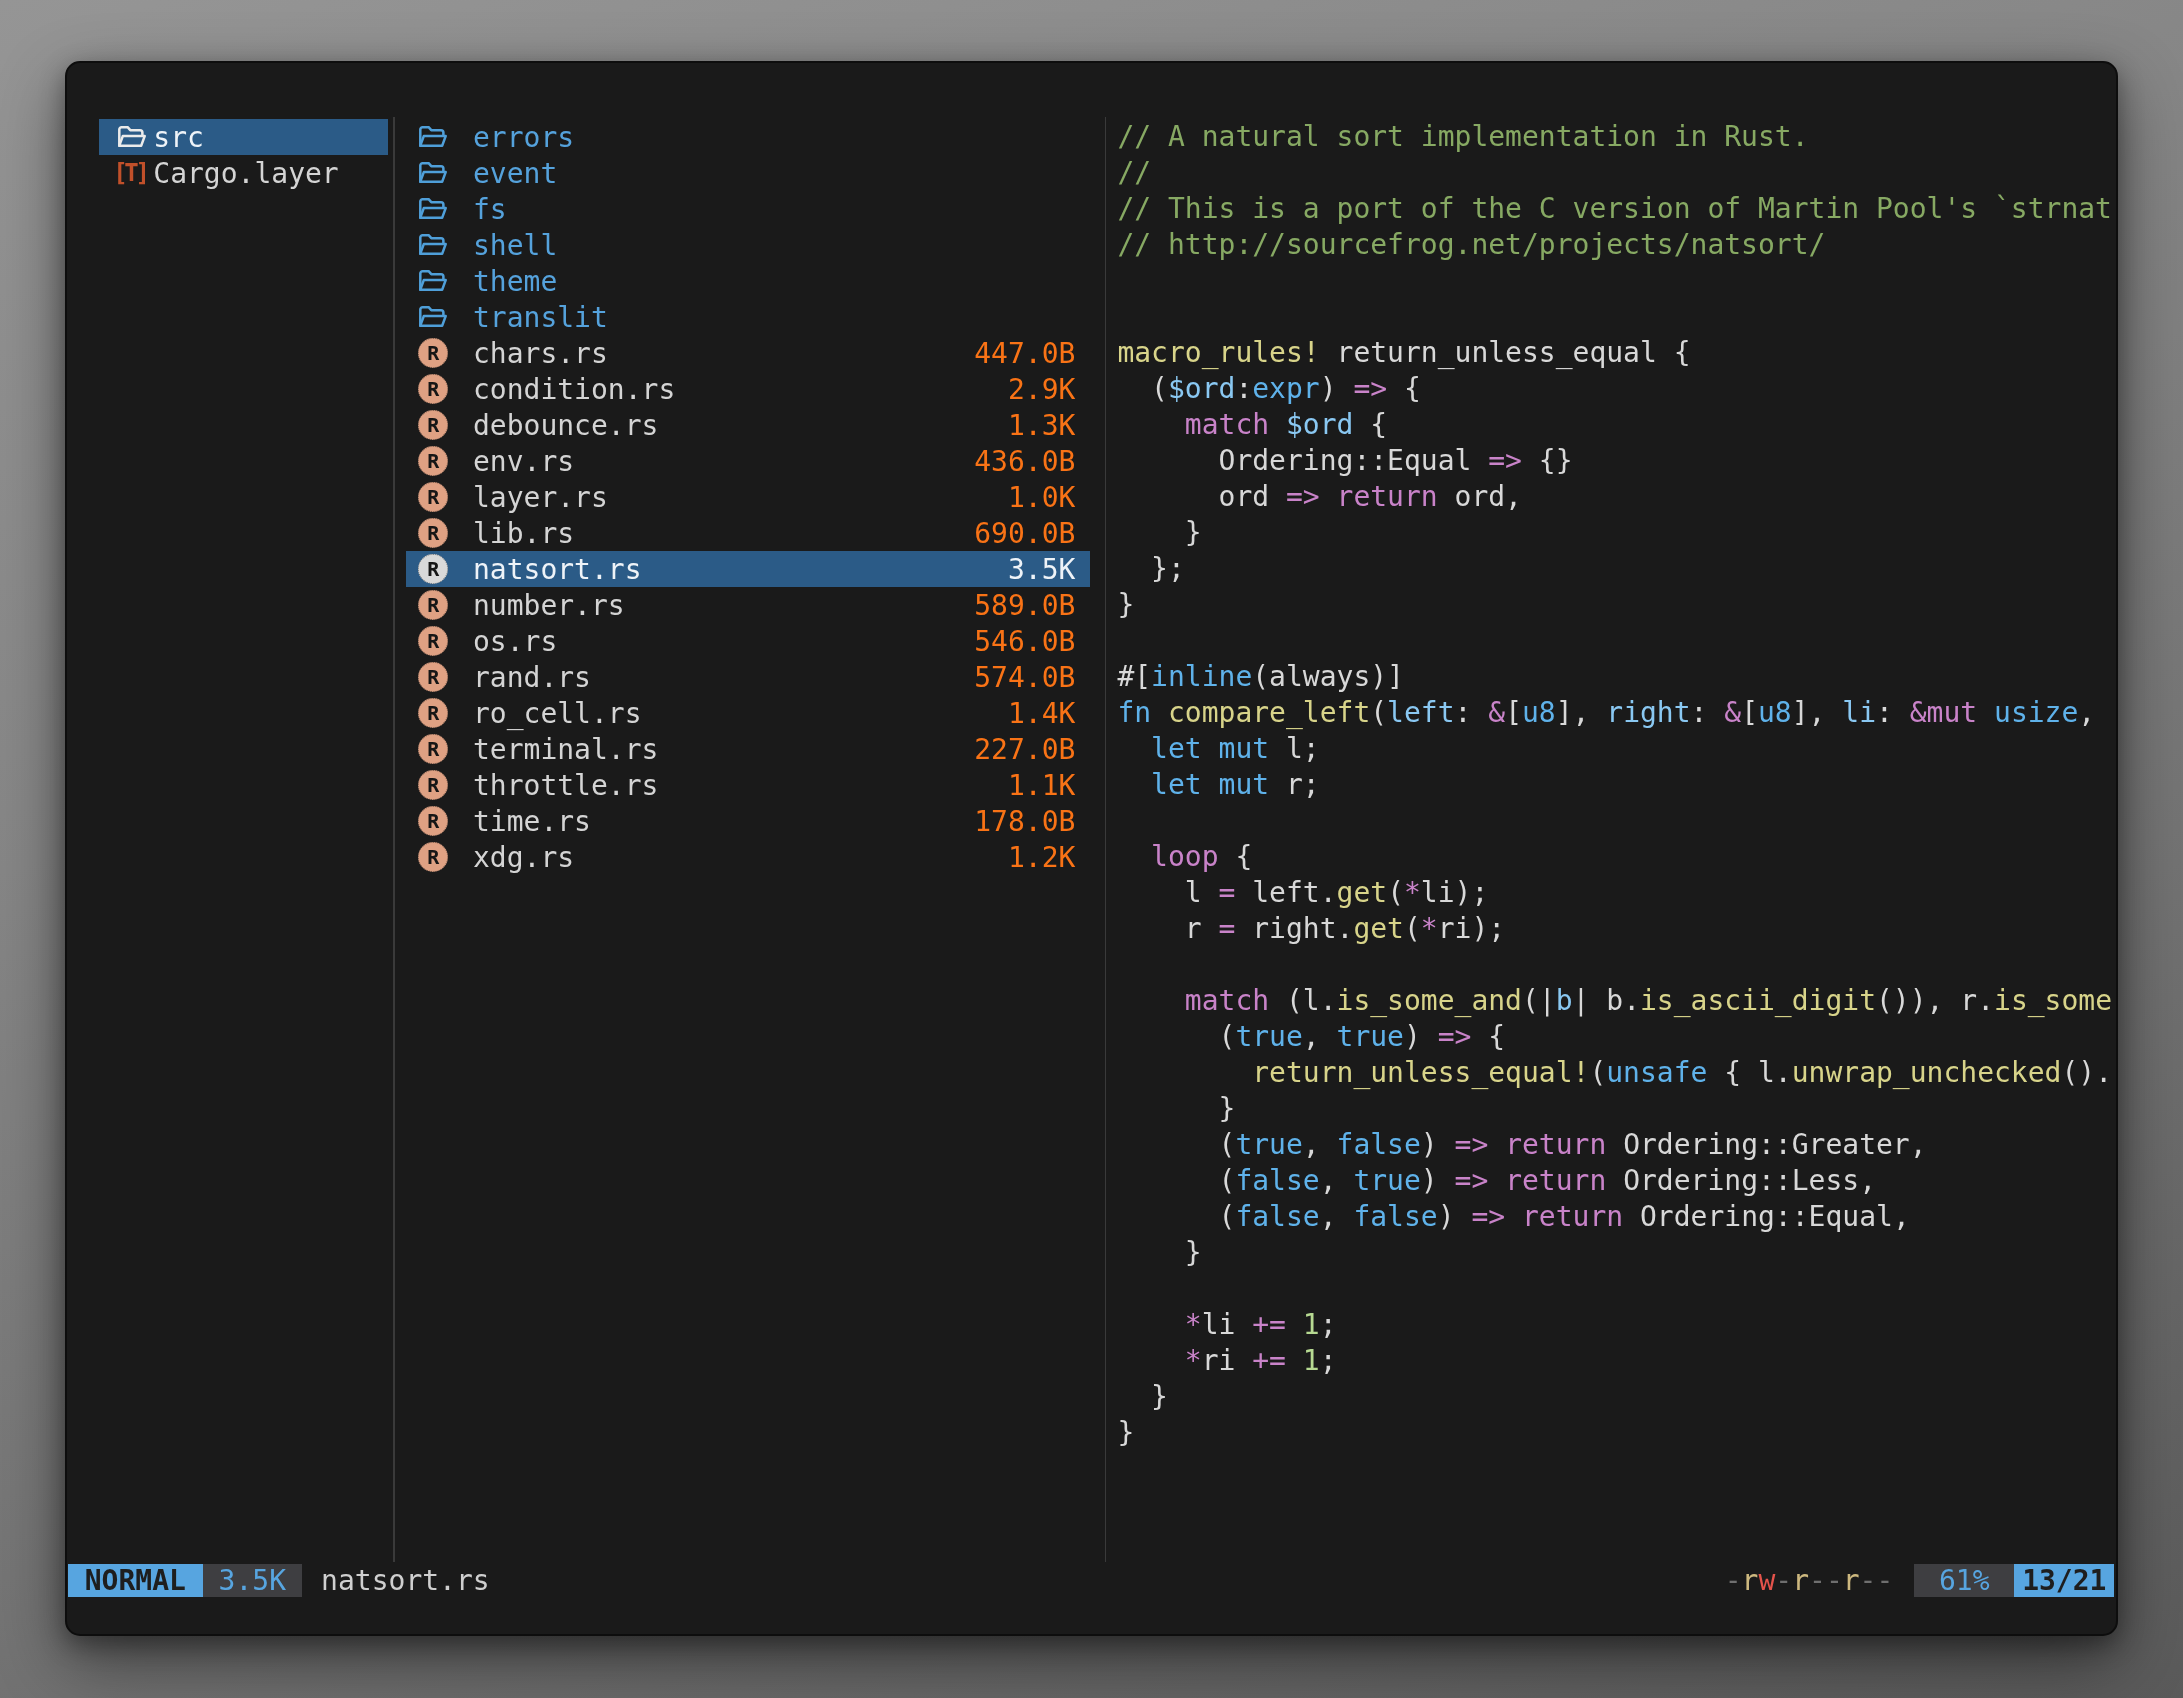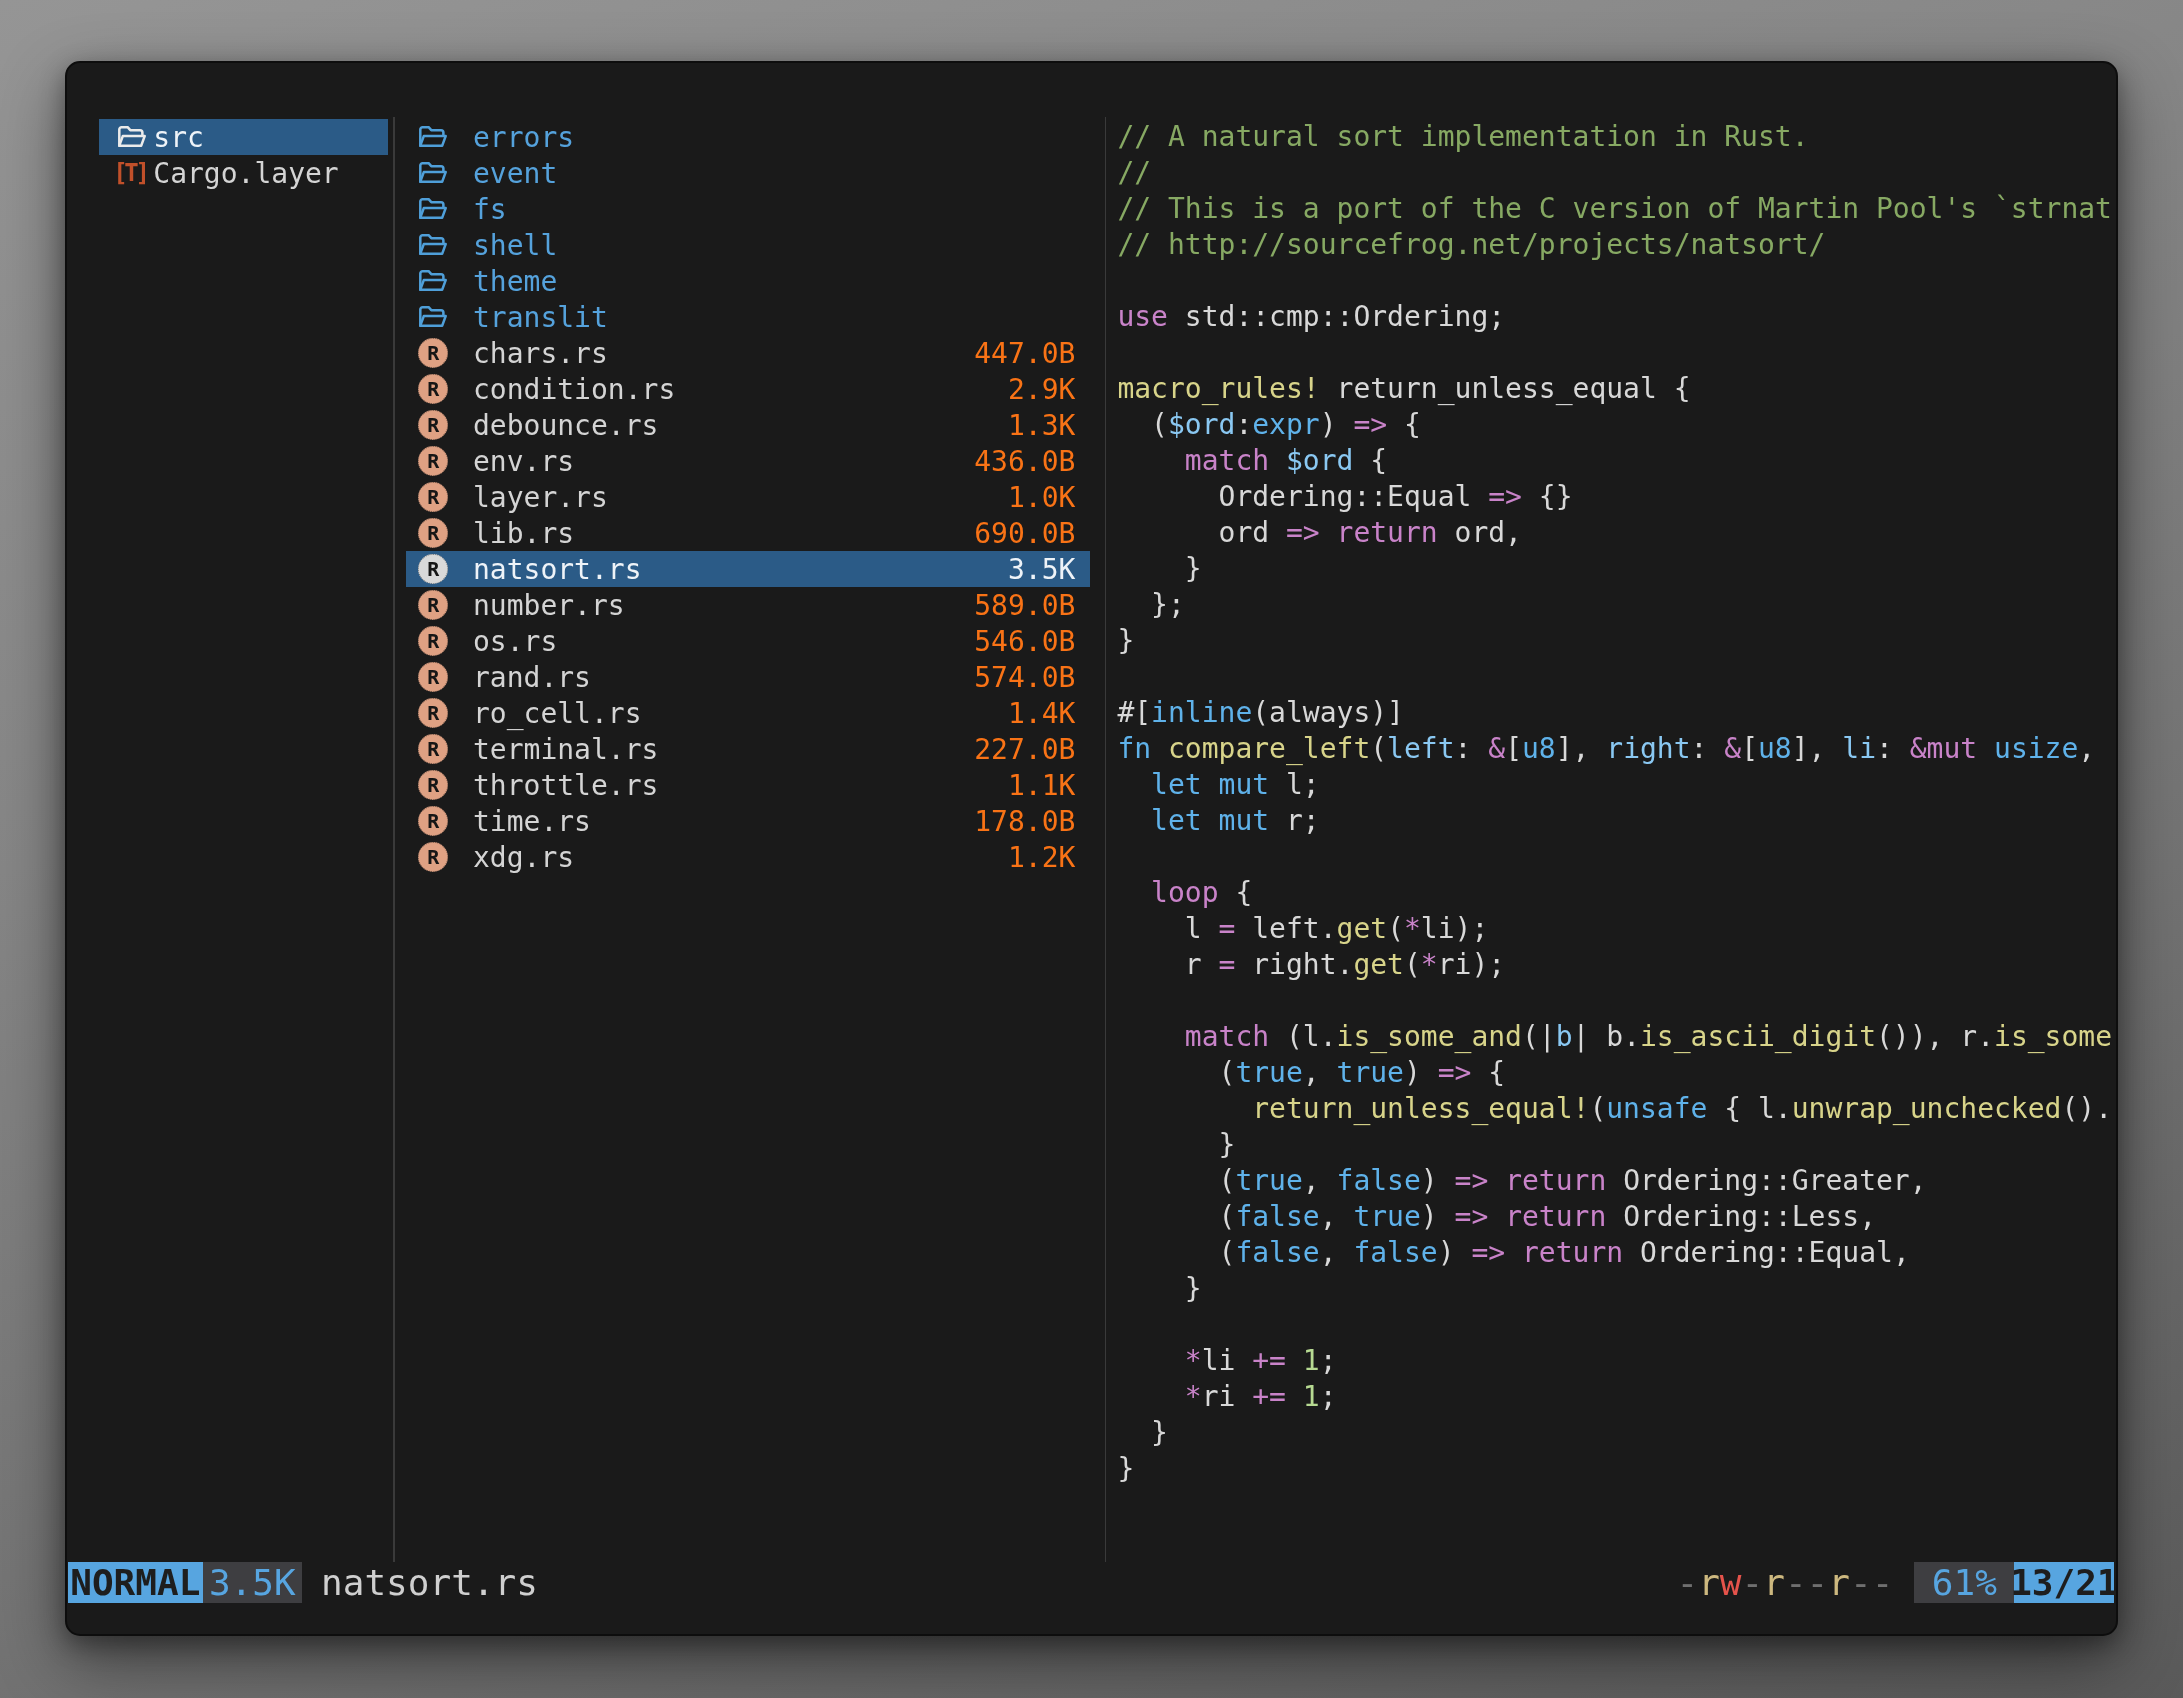--- a/index.html
+++ b/index.html
@@ -48,21 +48,21 @@
   .tk-w{color:#d8d8d8}
   .tk-b{color:#5fb2ea}
   .tk-lb{color:#8ac8f2}
   .tk-m{color:#c983c9}
   .tk-y{color:#d8d48a}
   .tk-g{color:#87a963}
   .tk-n{color:#b7da92}
 
   .statusbar{
     position:absolute;left:0.8px;right:1.7px;bottom:33px;height:37px;
-    display:flex;align-items:center;font-size:36px;
+    display:flex;align-items:flex-start;font-size:28px;
   }
   .badge{display:flex;align-items:center;justify-content:center;box-sizing:border-box;}
   .badge.mode{background:#57a5e0;color:#1e1e1e;font-weight:700;width:135px;}
   .badge.sizeb{background:#3e3e41;color:#57a5e0;width:99px;}
   .statusfile{display:flex;align-items:center;margin-left:19.3px;color:#cfcfcf;}
   .spacer{flex:1;}
   .perms{display:flex;align-items:center;margin-right:21px;}
   .p-dash{color:#6f6f6f}.p-r{color:#cdb87f}.p-w{color:#e5534b}
   .badge.pct{background:#3e3e41;color:#57a5e0;width:100px;}
   .badge.pos{background:#57a5e0;color:#1e1e1e;font-weight:700;width:100px;}
@@ -121,21 +121,20 @@
         <div class="row"><span class="rust-icon">R</span><span class="name">time.rs</span><span class="size">178.0B</span></div>
         <div class="row"><span class="rust-icon">R</span><span class="name">xdg.rs</span><span class="size">1.2K</span></div>
       </section>
     <div class="sep"></div>
     <section class="pane preview" id="code-pane">
         <div class="codeline"><span class="tk-g">// A natural sort implementation in Rust.</span></div>
         <div class="codeline"><span class="tk-g">//</span></div>
         <div class="codeline"><span class="tk-g">// This is a port of the C version of Martin Pool's `strnat</span></div>
         <div class="codeline"><span class="tk-g">// http://sourcefrog.net/projects/natsort/</span></div>
         <div class="codeline"></div>
-        <div class="codeline"><span class="tk-m">use</span><span class="tk-w"> std::cmp::Ordering;</span></div>
         <div class="codeline"></div>
         <div class="codeline"><span class="tk-y">macro_rules!</span><span class="tk-w"> return_unless_equal {</span></div>
         <div class="codeline"><span class="tk-w">  (</span><span class="tk-lb">$ord</span><span class="tk-w">:</span><span class="tk-b">expr</span><span class="tk-w">) </span><span class="tk-m">=&gt;</span><span class="tk-w"> {</span></div>
         <div class="codeline"><span class="tk-w">    </span><span class="tk-m">match</span><span class="tk-w"> </span><span class="tk-lb">$ord</span><span class="tk-w"> {</span></div>
         <div class="codeline"><span class="tk-w">      Ordering::Equal </span><span class="tk-m">=&gt;</span><span class="tk-w"> {}</span></div>
         <div class="codeline"><span class="tk-w">      ord </span><span class="tk-m">=&gt;</span><span class="tk-w"> </span><span class="tk-m">return</span><span class="tk-w"> ord,</span></div>
         <div class="codeline"><span class="tk-w">    }</span></div>
         <div class="codeline"><span class="tk-w">  };</span></div>
         <div class="codeline"><span class="tk-w">}</span></div>
         <div class="codeline"></div>

